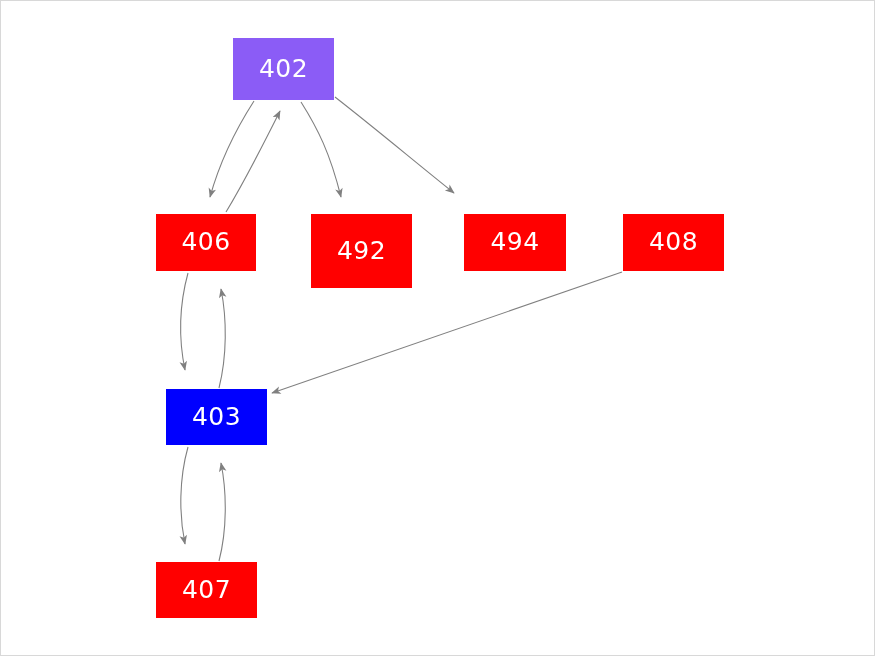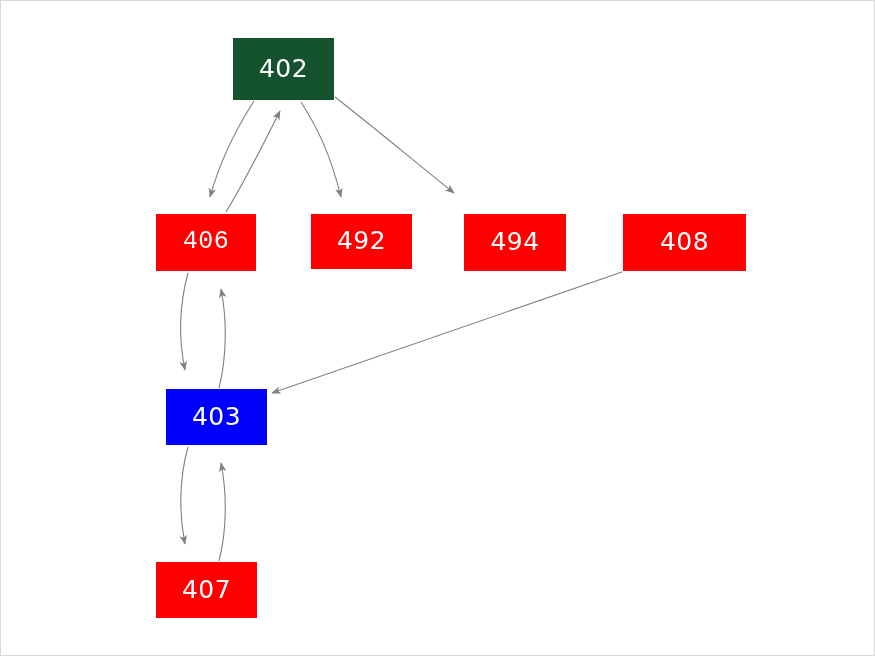--- a/index.html
+++ b/index.html
@@ -68,37 +68,37 @@
       <path d="M 218,387 C 226,355 226,318 220,288"></path>
 
       <path d="M 187,446 C 178,478 178,514 184,543"></path>
 
       <path d="M 218,560 C 226,529 226,492 220,462"></path>
 
       <path d="M 621,271 L 271,392"></path>
     </g>
   </svg>
 
-  <div class="node" style="left:232px; top:37px; width:101px; height:62px; background:#14532d;">
+  <div class="node" style="left:232px; top:37px; width:101px; height:62px; background:#8b5cf6;">
     <span class="node-label">402</span>
   </div>
 
-  <div class="node" style="left:155px; top:213px; width:100px; height:57px; background:#ff0000;font-family:Liberation Mono, monospace;">
+  <div class="node" style="left:155px; top:213px; width:100px; height:57px; background:#ff0000;">
     <span class="node-label">406</span>
   </div>
 
-  <div class="node" style="left:310px; top:213px; width:101px; height:55px; background:#ff0000;">
+  <div class="node" style="left:310px; top:213px; width:101px; height:74px; background:#ff0000;">
     <span class="node-label">492</span>
   </div>
 
   <div class="node" style="left:463px; top:213px; width:102px; height:57px; background:#ff0000;text-align:center;">
     <span class="node-label">494</span>
   </div>
 
-  <div class="node" style="left:622px; top:213px; width:123px; height:57px; background:#ff0000;">
+  <div class="node" style="left:622px; top:213px; width:101px; height:57px; background:#ff0000;">
     <span class="node-label">408</span>
   </div>
 
   <div class="node" style="left:155px; top:388px; width:101px; height:56px; background:#0000ff;margin-left:10px;">
     <span class="node-label">403</span>
   </div>
 
   <div class="node" style="left:155px; top:561px; width:101px; height:56px; background:#ff0000;align-items:center;">
     <span class="node-label">407</span>
   </div>

